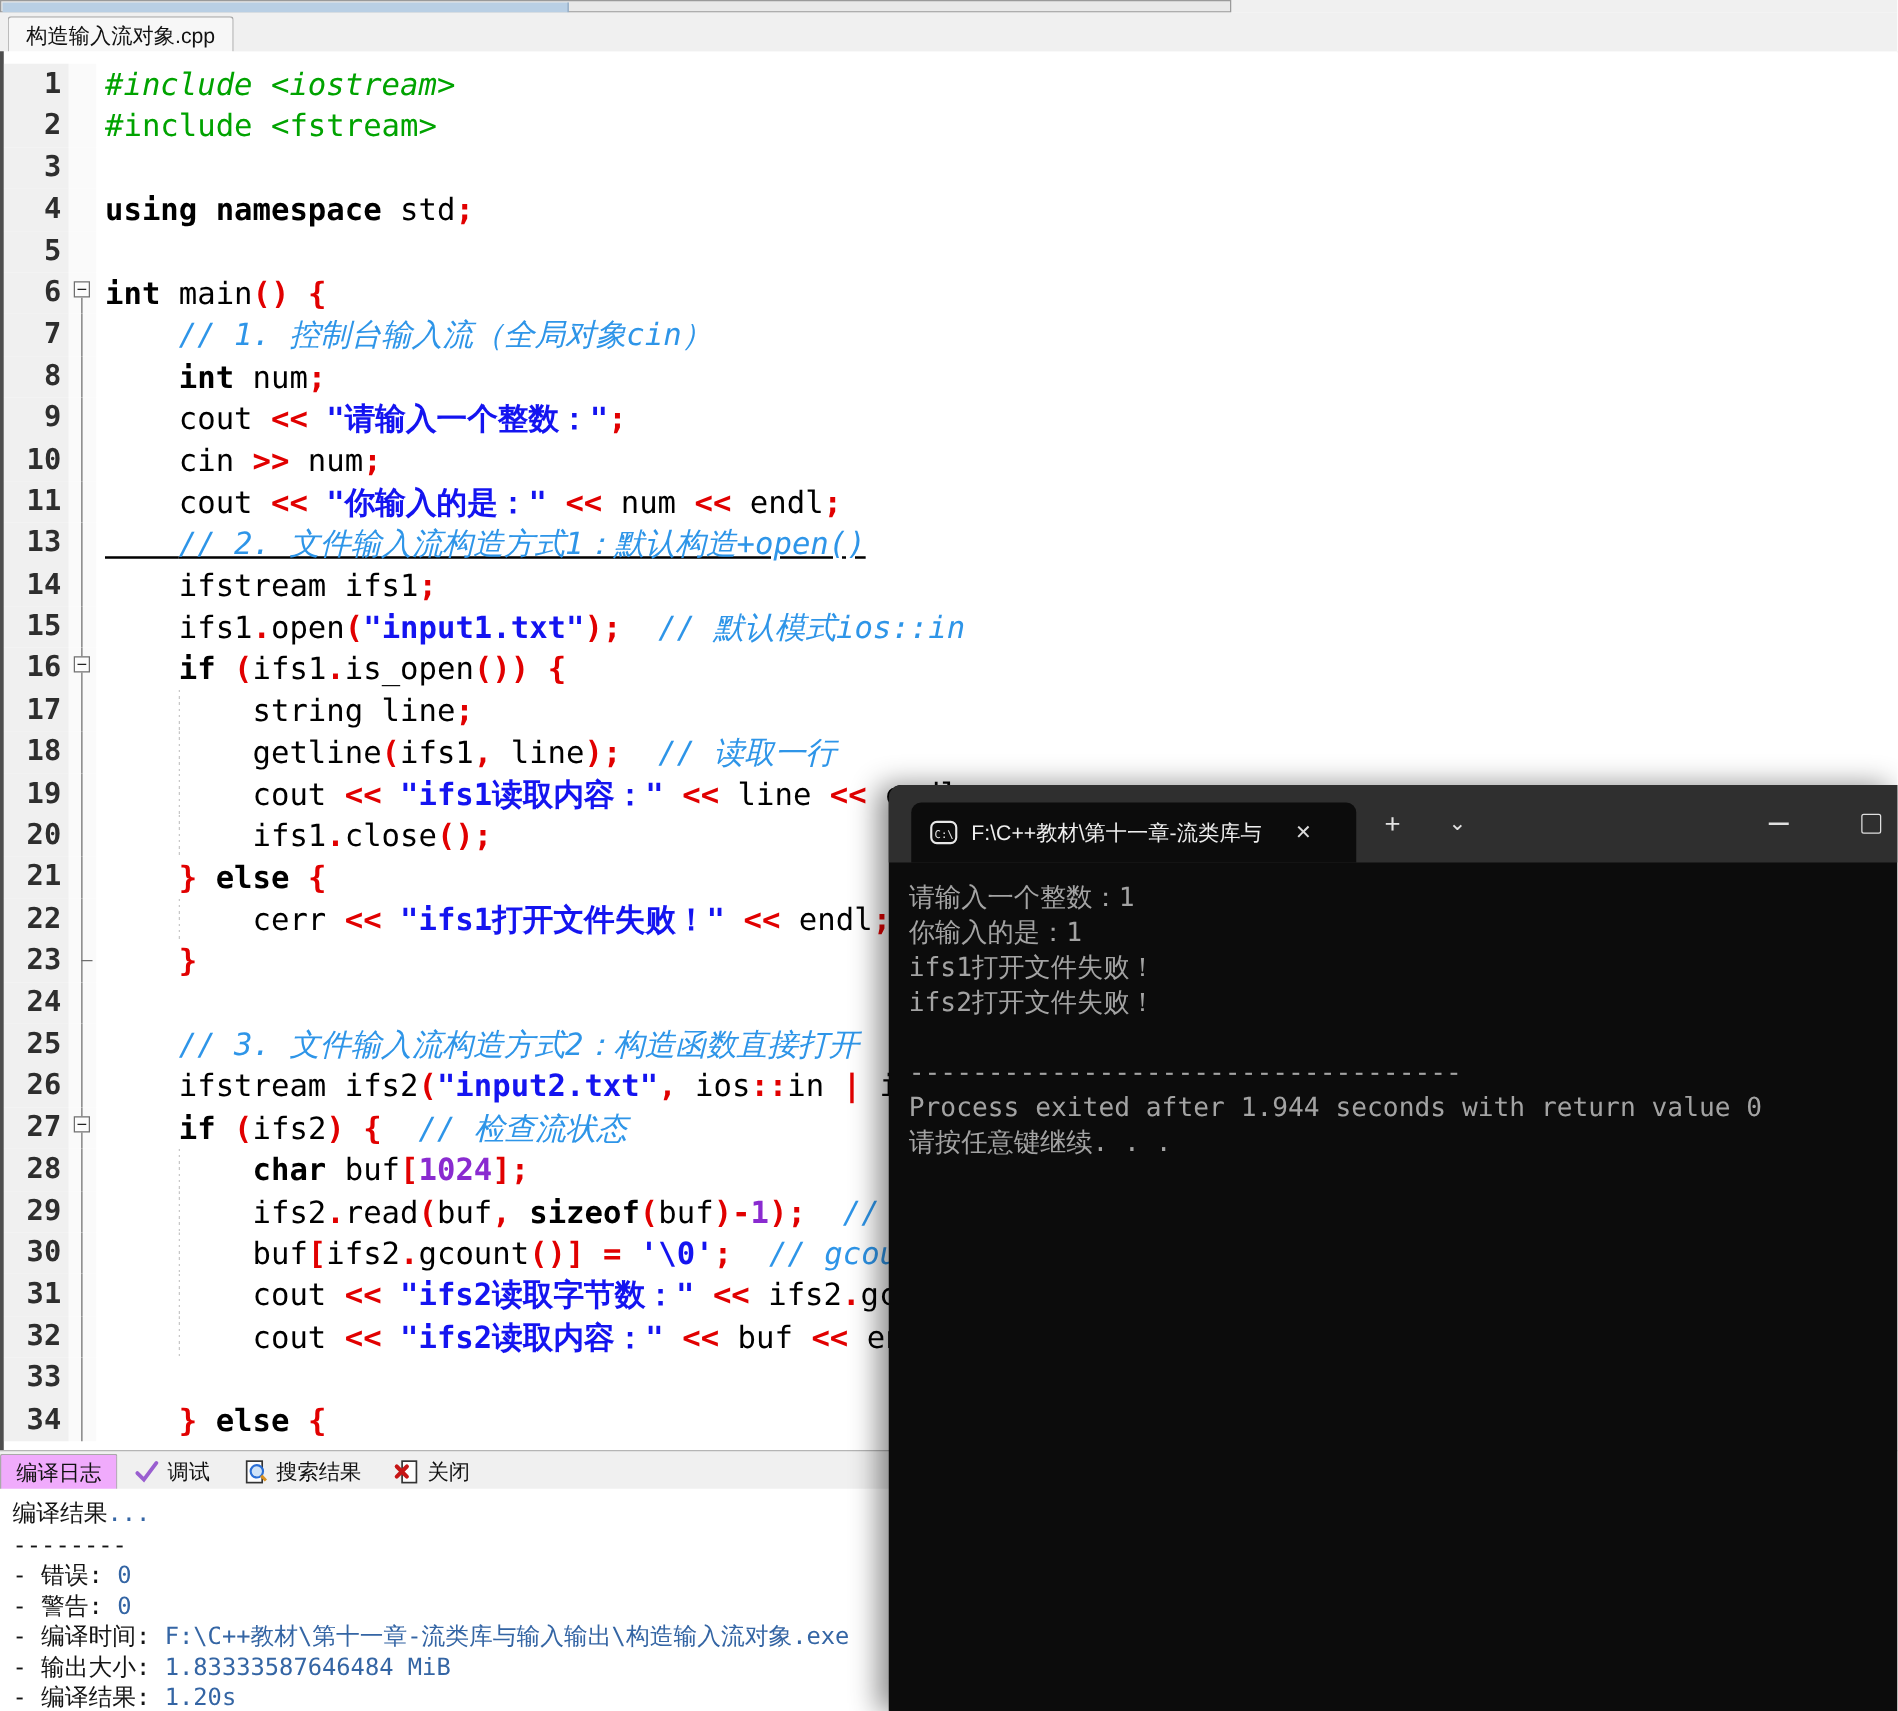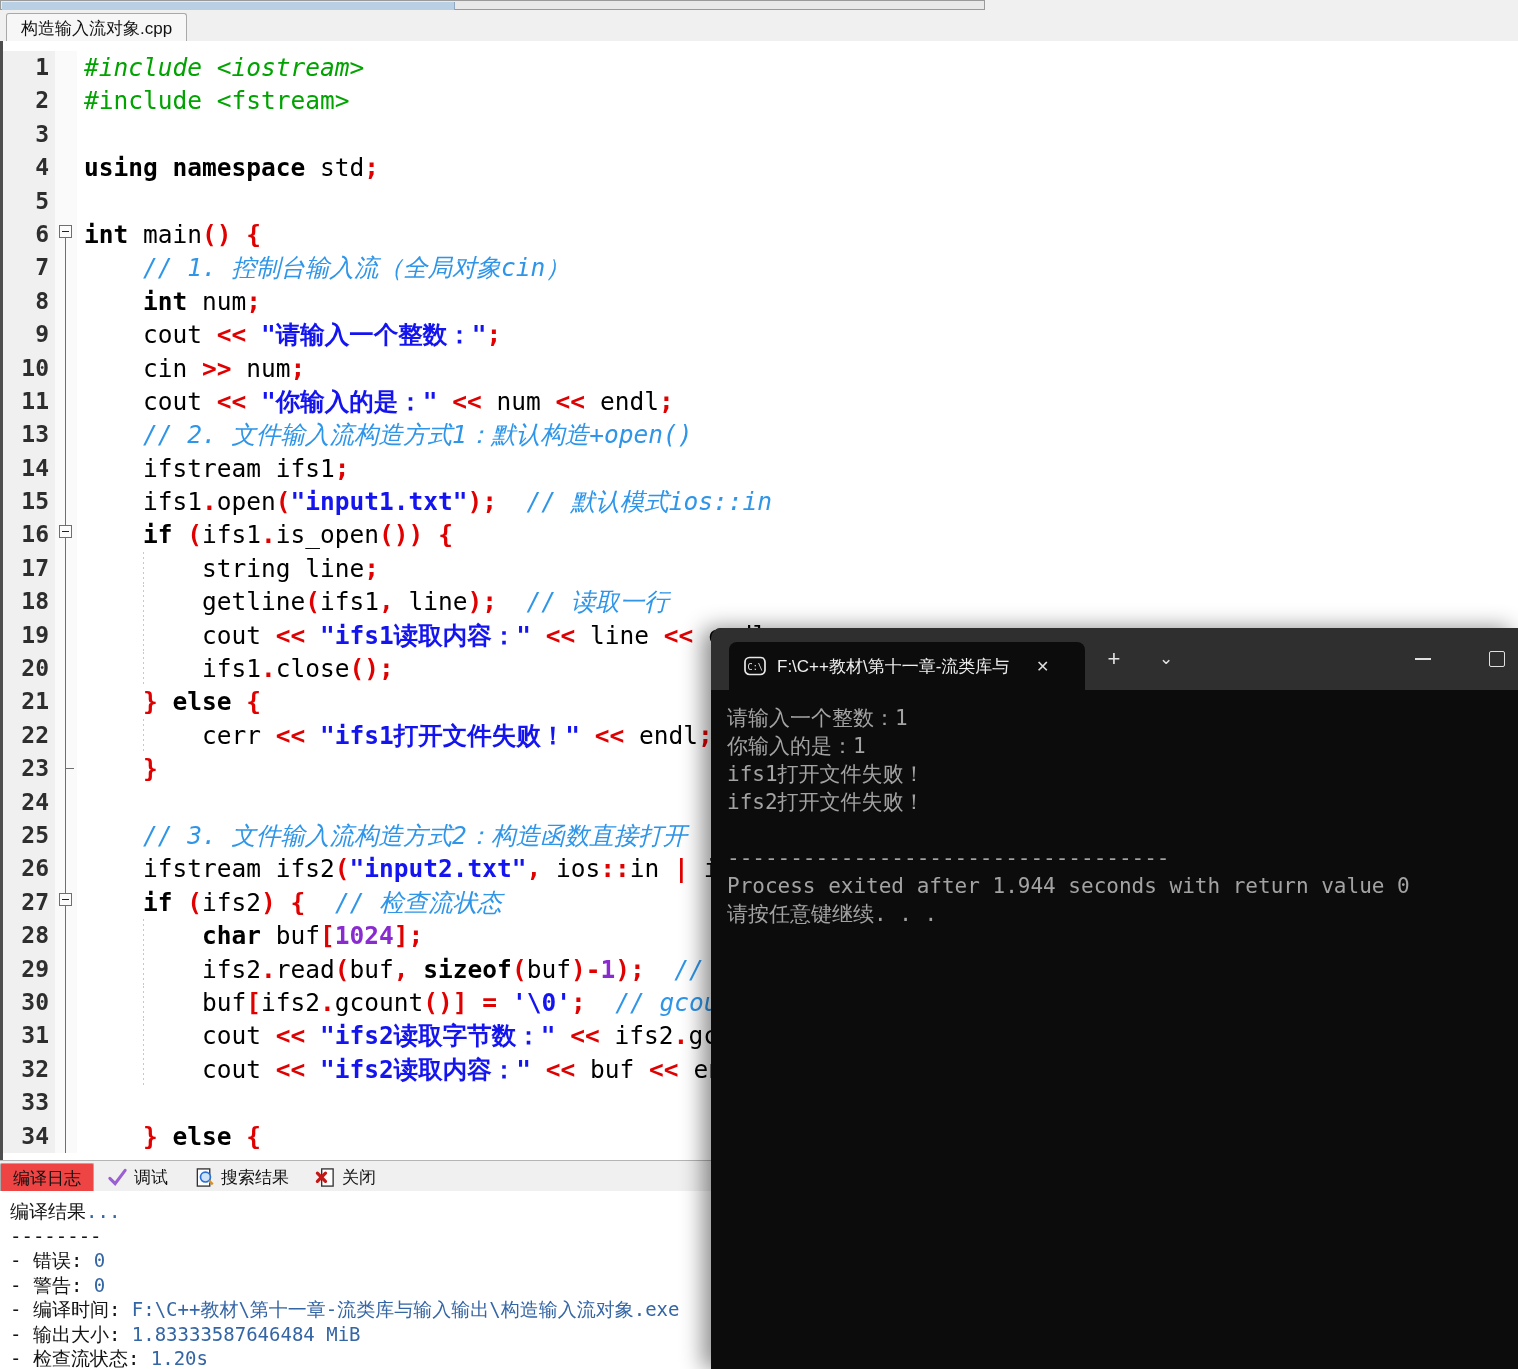--- a/index.html
+++ b/index.html
@@ -43,21 +43,21 @@
   .tk-s{color:#1414f0;font-weight:bold;}
   .tk-n{color:#8a2bd0;font-weight:bold;}
   .tk-c{color:#2e95e8;font-style:italic;}
 
   
   .ptabbar{position:absolute;left:0;top:1160px;width:1518px;height:31px;background:#f0f0f0;
            border-top:1px solid #b5b5b5;display:flex;align-items:flex-end;
            font-family:"Liberation Sans",sans-serif;}
   .ptab{height:28px;margin-top:2px;padding:0 12px;display:flex;align-items:center;gap:6px;
         font-size:17px;color:#111;border:1px solid transparent;}
-  .ptab.active{background:#ef4444;border:1px solid #a9a9a9;border-bottom:none;border-radius:2px 2px 0 0;justify-content:center;}
+  .ptab.active{background:#f0abfc;border:1px solid #a9a9a9;border-bottom:none;border-radius:2px 2px 0 0;justify-content:center;}
   .ptab svg{width:21px;height:21px;}
   .logarea{position:absolute;left:0;top:1191px;width:1518px;height:178px;background:#fff;
            padding:8px 0 0 10px;box-sizing:border-box;font-size:19px;line-height:24.5px;}
   .logline{white-space:pre;}
   .lg-t{color:#141414;}
   .lg-v{color:#3465a4;}
 
   
   .term{position:absolute;left:711px;top:628px;width:807px;height:741px;background:#0c0c0c;
         border-radius:10px 0 0 0;box-shadow:-8px 0 22px rgba(0,0,0,.45);z-index:10;}
@@ -97,21 +97,21 @@
       <div class="line"><span class="lnum">2</span><span class="fold"></span><pre class="code" style="margin: 0px;"><span class="tk-p">#include &lt;fstream&gt;</span></pre></div>
       <div class="line"><span class="lnum">3</span><span class="fold"></span><pre class="code" style="margin: 0px;"></pre></div>
       <div class="line"><span class="lnum">4</span><span class="fold"></span><pre class="code" style="margin: 0px;"><span class="tk-k">using</span><span class="tk-t"> </span><span class="tk-k">namespace</span><span class="tk-t"> std</span><span class="tk-o">;</span></pre></div>
       <div class="line"><span class="lnum">5</span><span class="fold"></span><pre class="code" style="margin: 0px;"></pre></div>
       <div class="line"><span class="lnum">6</span><span class="fold"><span class="fline half"></span><span class="fbox"></span></span><pre class="code" style="margin: 0px;"><span class="tk-k">int</span><span class="tk-t"> main</span><span class="tk-o">()</span><span class="tk-t"> </span><span class="tk-o">{</span></pre></div>
       <div class="line"><span class="lnum">7</span><span class="fold"><span class="fline"></span></span><pre class="code" style="margin: 0px;"><span class="tk-t">    </span><span class="tk-c">// 1. 控制台输入流（全局对象cin）</span></pre></div>
       <div class="line"><span class="lnum">8</span><span class="fold"><span class="fline"></span></span><pre class="code" style="margin: 0px;"><span class="tk-t">    </span><span class="tk-k">int</span><span class="tk-t"> num</span><span class="tk-o">;</span></pre></div>
       <div class="line"><span class="lnum">9</span><span class="fold"><span class="fline"></span></span><pre class="code" style="margin: 0px;"><span class="tk-t">    cout </span><span class="tk-o">&lt;&lt;</span><span class="tk-t"> </span><span class="tk-s">"请输入一个整数："</span><span class="tk-o">;</span></pre></div>
       <div class="line"><span class="lnum">10</span><span class="fold"><span class="fline"></span></span><pre class="code" style="margin: 0px;"><span class="tk-t">    cin </span><span class="tk-o">&gt;&gt;</span><span class="tk-t"> num</span><span class="tk-o">;</span></pre></div>
       <div class="line"><span class="lnum">11</span><span class="fold"><span class="fline"></span></span><pre class="code" style="margin: 0px;"><span class="tk-t">    cout </span><span class="tk-o">&lt;&lt;</span><span class="tk-t"> </span><span class="tk-s">"你输入的是："</span><span class="tk-t"> </span><span class="tk-o">&lt;&lt;</span><span class="tk-t"> num </span><span class="tk-o">&lt;&lt;</span><span class="tk-t"> endl</span><span class="tk-o">;</span></pre></div>
-      <div class="line"><span class="lnum">13</span><span class="fold"><span class="fline"></span></span><pre class="code" style="margin: 0px;"><span class="tk-t">    </span><span class="tk-c">// 2. 文件输入流构造方式1：默认构造+open()</span></pre></div>
+      <div class="line"><span class="lnum">13</span><span class="fold"><span class="fline"></span></span><pre class="code" style="margin: 0px; text-decoration: underline;"><span class="tk-t">    </span><span class="tk-c">// 2. 文件输入流构造方式1：默认构造+open()</span></pre></div>
       <div class="line"><span class="lnum">14</span><span class="fold"><span class="fline"></span></span><pre class="code" style="margin: 0px;"><span class="tk-t">    ifstream ifs1</span><span class="tk-o">;</span></pre></div>
       <div class="line"><span class="lnum">15</span><span class="fold"><span class="fline"></span></span><pre class="code" style="margin: 0px;"><span class="tk-t">    ifs1</span><span class="tk-o">.</span><span class="tk-t">open</span><span class="tk-o">(</span><span class="tk-s">"input1.txt"</span><span class="tk-o">);</span><span class="tk-t">  </span><span class="tk-c">// 默认模式ios::in</span></pre></div>
       <div class="line"><span class="lnum">16</span><span class="fold"><span class="fline"></span><span class="fbox"></span></span><pre class="code" style="margin: 0px;"><span class="tk-t">    </span><span class="tk-k">if</span><span class="tk-t"> </span><span class="tk-o">(</span><span class="tk-t">ifs1</span><span class="tk-o">.</span><span class="tk-t">is_open</span><span class="tk-o">())</span><span class="tk-t"> </span><span class="tk-o">{</span></pre></div>
       <div class="line"><span class="lnum">17</span><span class="fold"><span class="fline"></span></span><pre class="code guide" style="margin: 0px;"><span class="tk-t">        string line</span><span class="tk-o">;</span></pre></div>
       <div class="line"><span class="lnum">18</span><span class="fold"><span class="fline"></span></span><pre class="code guide" style="margin: 0px;"><span class="tk-t">        getline</span><span class="tk-o">(</span><span class="tk-t">ifs1</span><span class="tk-o">,</span><span class="tk-t"> line</span><span class="tk-o">);</span><span class="tk-t">  </span><span class="tk-c">// 读取一行</span></pre></div>
       <div class="line"><span class="lnum">19</span><span class="fold"><span class="fline"></span></span><pre class="code guide" style="margin: 0px;"><span class="tk-t">        cout </span><span class="tk-o">&lt;&lt;</span><span class="tk-t"> </span><span class="tk-s">"ifs1读取内容："</span><span class="tk-t"> </span><span class="tk-o">&lt;&lt;</span><span class="tk-t"> line </span><span class="tk-o">&lt;&lt;</span><span class="tk-t"> endl</span><span class="tk-o">;</span></pre></div>
       <div class="line"><span class="lnum">20</span><span class="fold"><span class="fline"></span></span><pre class="code guide" style="margin: 0px;"><span class="tk-t">        ifs1</span><span class="tk-o">.</span><span class="tk-t">close</span><span class="tk-o">();</span></pre></div>
       <div class="line"><span class="lnum">21</span><span class="fold"><span class="fline"></span></span><pre class="code" style="margin: 0px;"><span class="tk-t">    </span><span class="tk-o">}</span><span class="tk-t"> </span><span class="tk-k">else</span><span class="tk-t"> </span><span class="tk-o">{</span></pre></div>
       <div class="line"><span class="lnum">22</span><span class="fold"><span class="fline"></span></span><pre class="code guide" style="margin: 0px;"><span class="tk-t">        cerr </span><span class="tk-o">&lt;&lt;</span><span class="tk-t"> </span><span class="tk-s">"ifs1打开文件失败！"</span><span class="tk-t"> </span><span class="tk-o">&lt;&lt;</span><span class="tk-t"> endl</span><span class="tk-o">;</span></pre></div>
       <div class="line"><span class="lnum">23</span><span class="fold"><span class="fline"></span><span class="ftick"></span></span><pre class="code" style="margin: 0px;"><span class="tk-t">    </span><span class="tk-o">}</span></pre></div>
@@ -162,21 +162,21 @@
     </div>
   </div>
 
 <div class="logarea" id="logarea">
     <div class="logline"><span class="lg-t">编译结果</span><span class="lg-v">...</span></div>
     <div class="logline"><span class="lg-t">--------</span></div>
     <div class="logline"><span class="lg-t">- 错误: </span><span class="lg-v">0</span></div>
     <div class="logline"><span class="lg-t">- 警告: </span><span class="lg-v">0</span></div>
     <div class="logline"><span class="lg-t">- 编译时间: </span><span class="lg-v">F:\C++教材\第十一章-流类库与输入输出\构造输入流对象.exe</span></div>
     <div class="logline"><span class="lg-t">- 输出大小: </span><span class="lg-v">1.83333587646484 MiB</span></div>
-    <div class="logline"><span class="lg-t">- 检查流状态: </span><span class="lg-v">1.20s</span></div>
+    <div class="logline"><span class="lg-t">- 编译结果: </span><span class="lg-v">1.20s</span></div>
   </div>
 
 <div class="term">
   <div class="term-titlebar">
     <div class="term-tab">
       <span class="term-tab-icon">
         <svg viewBox="0 0 24 24" width="24" height="24">
           <rect x="2" y="3.5" width="20" height="17" rx="4.5" fill="none" stroke="#e8e8e8" stroke-width="1.7"></rect>
           <text x="4.6" y="16" font-size="8.5" fill="#e8e8e8" font-family="monospace">C:\</text>
         </svg>

